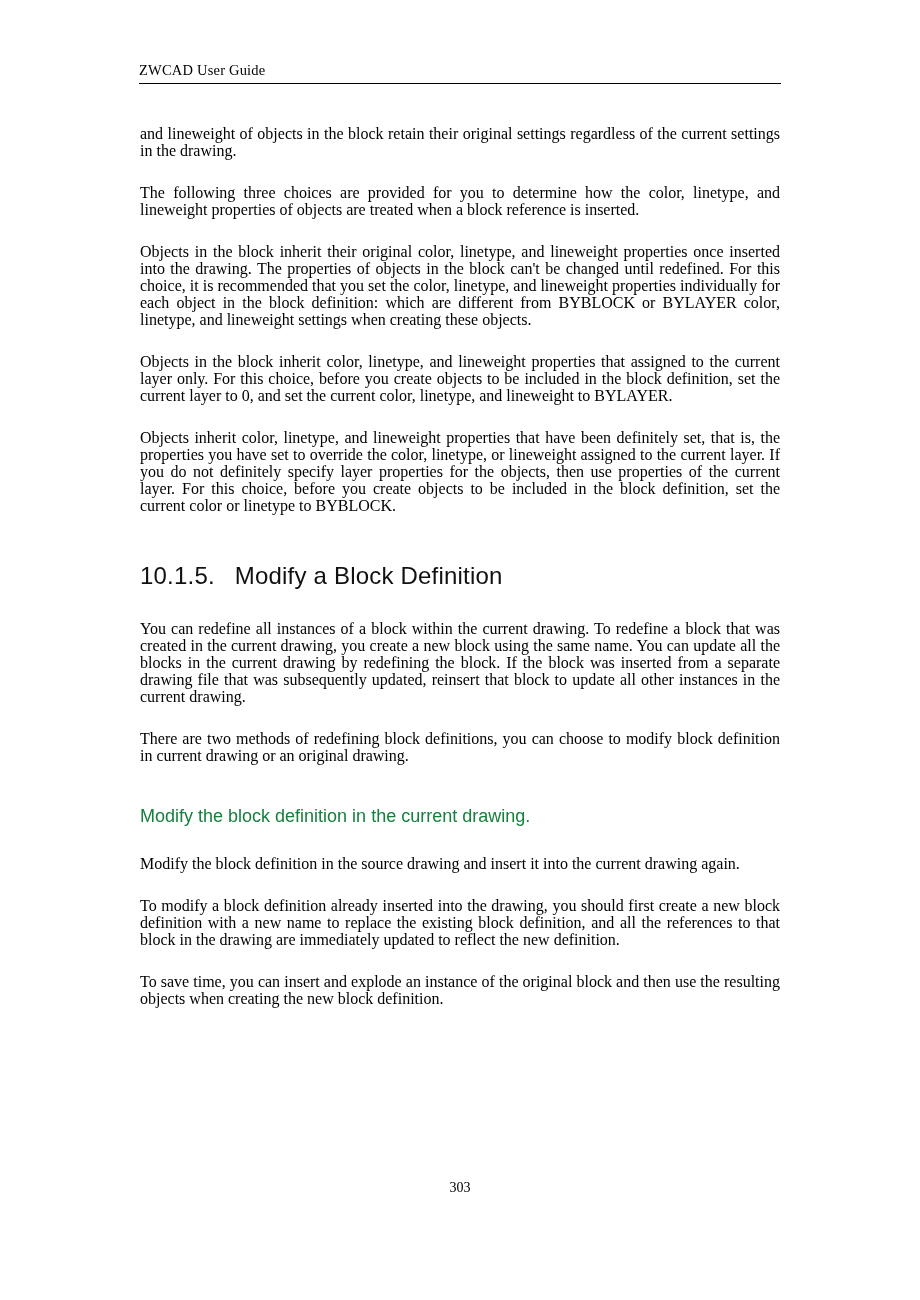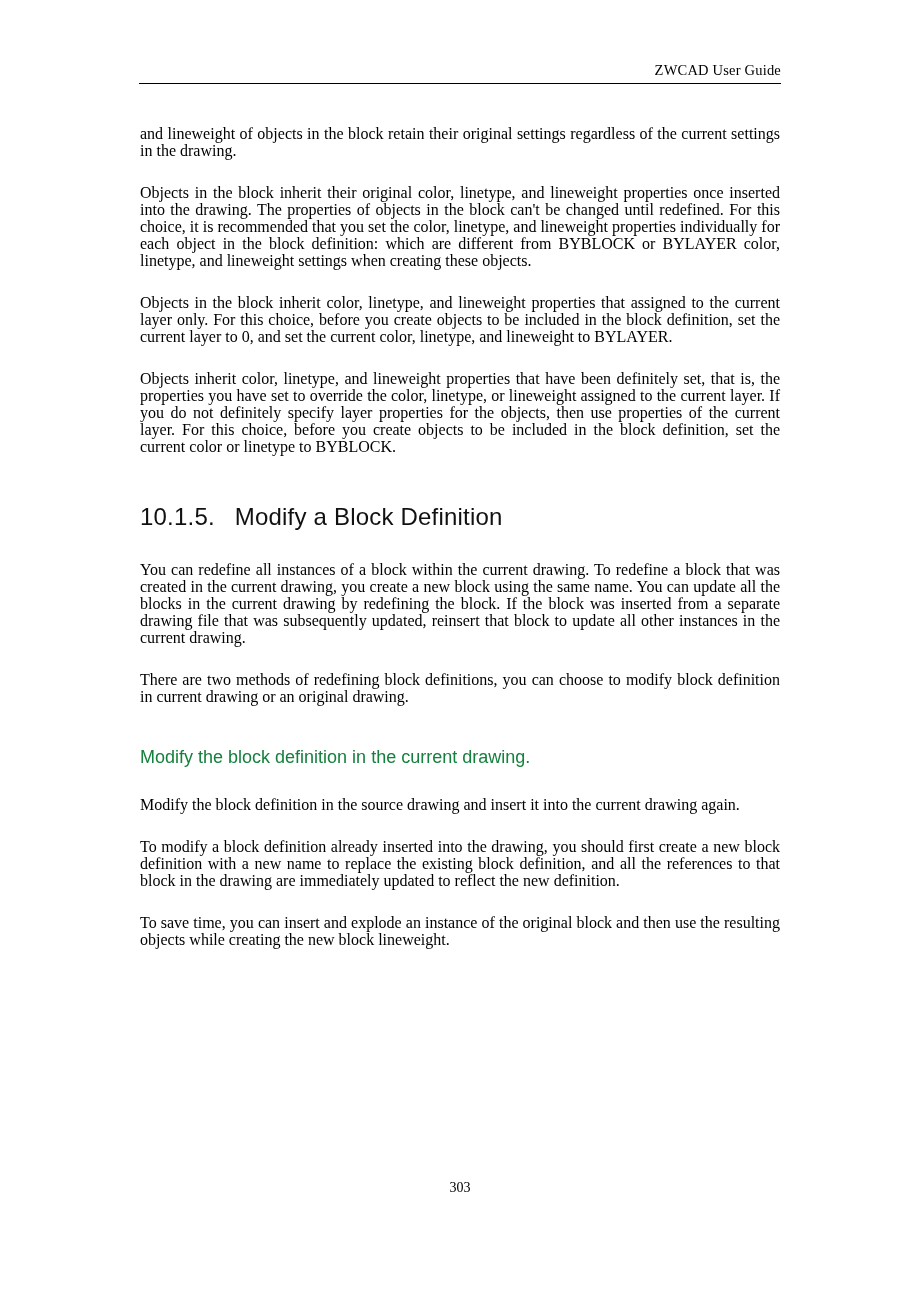--- a/index.html
+++ b/index.html
@@ -16,21 +16,21 @@
     color: #000000;
     overflow: hidden;
     box-sizing: border-box;
   }
   .page-header {
     padding-top: 62px;
     width: 642px;
     margin: 0 auto;
   }
   .header-title {
-    text-align: right;
+    text-align: left;
     font-size: 14.5px;
     letter-spacing: 0.2px;
     padding-bottom: 4px;
   }
   .header-rule {
     border-bottom: 1.6px solid #000000;
     width: 100%;
   }
   .page-body {
     width: 640px;
@@ -75,35 +75,36 @@
 
 <div class="page">
 
   <div class="page-header">
     <div class="header-title">ZWCAD User Guide</div>
     <div class="header-rule"></div>
   </div>
 
   <div class="page-body">
     <p class="para">and lineweight of objects in the block retain their original settings regardless of the current settings in the drawing.</p>
+    <p class="para">The following three choices are provided for you to determine how the color, linetype, and lineweight properties of objects are treated when a block reference is inserted.</p>
     <p class="para">Objects in the block inherit their original color, linetype, and lineweight properties once inserted into the drawing. The properties of objects in the block can't be changed until redefined. For this choice, it is recommended that you set the color, linetype, and lineweight properties individually for each object in the block definition: which are different from BYBLOCK or BYLAYER color, linetype, and lineweight settings when creating these objects.</p>
     <p class="para">Objects in the block inherit color, linetype, and lineweight properties that assigned to the current layer only. For this choice, before you create objects to be included in the block definition, set the current layer to 0, and set the current color, linetype, and lineweight to BYLAYER.</p>
     <p class="para">Objects inherit color, linetype, and lineweight properties that have been definitely set, that is, the properties you have set to override the color, linetype, or lineweight assigned to the current layer. If you do not definitely specify layer properties for the objects, then use properties of the current layer. For this choice, before you create objects to be included in the block definition, set the current color or linetype to BYBLOCK.</p>
 
     <h2 class="section-heading">
       <span class="section-number">10.1.5.</span><span>Modify a Block Definition</span>
     </h2>
 
     <p class="para">You can redefine all instances of a block within the current drawing. To redefine a block that was created in the current drawing, you create a new block using the same name. You can update all the blocks in the current drawing by redefining the block. If the block was inserted from a separate drawing file that was subsequently updated, reinsert that block to update all other instances in the current drawing.</p>
     <p class="para">There are two methods of redefining block definitions, you can choose to modify block definition in current drawing or an original drawing.</p>
 
     <h3 class="subheading">Modify the block definition in the current drawing.</h3>
 
     <p class="para">Modify the block definition in the source drawing and insert it into the current drawing again.</p>
     <p class="para">To modify a block definition already inserted into the drawing, you should first create a new block definition with a new name to replace the existing block definition, and all the references to that block in the drawing are immediately updated to reflect the new definition.</p>
-    <p class="para">To save time, you can insert and explode an instance of the original block and then use the resulting objects while creating the new block lineweight.</p>
+    <p class="para">To save time, you can insert and explode an instance of the original block and then use the resulting objects when creating the new block definition.</p>
   </div>
 
   <div class="page-footer">
     <span>303</span>
   </div>
 
 </div>
 
 </body></html>

